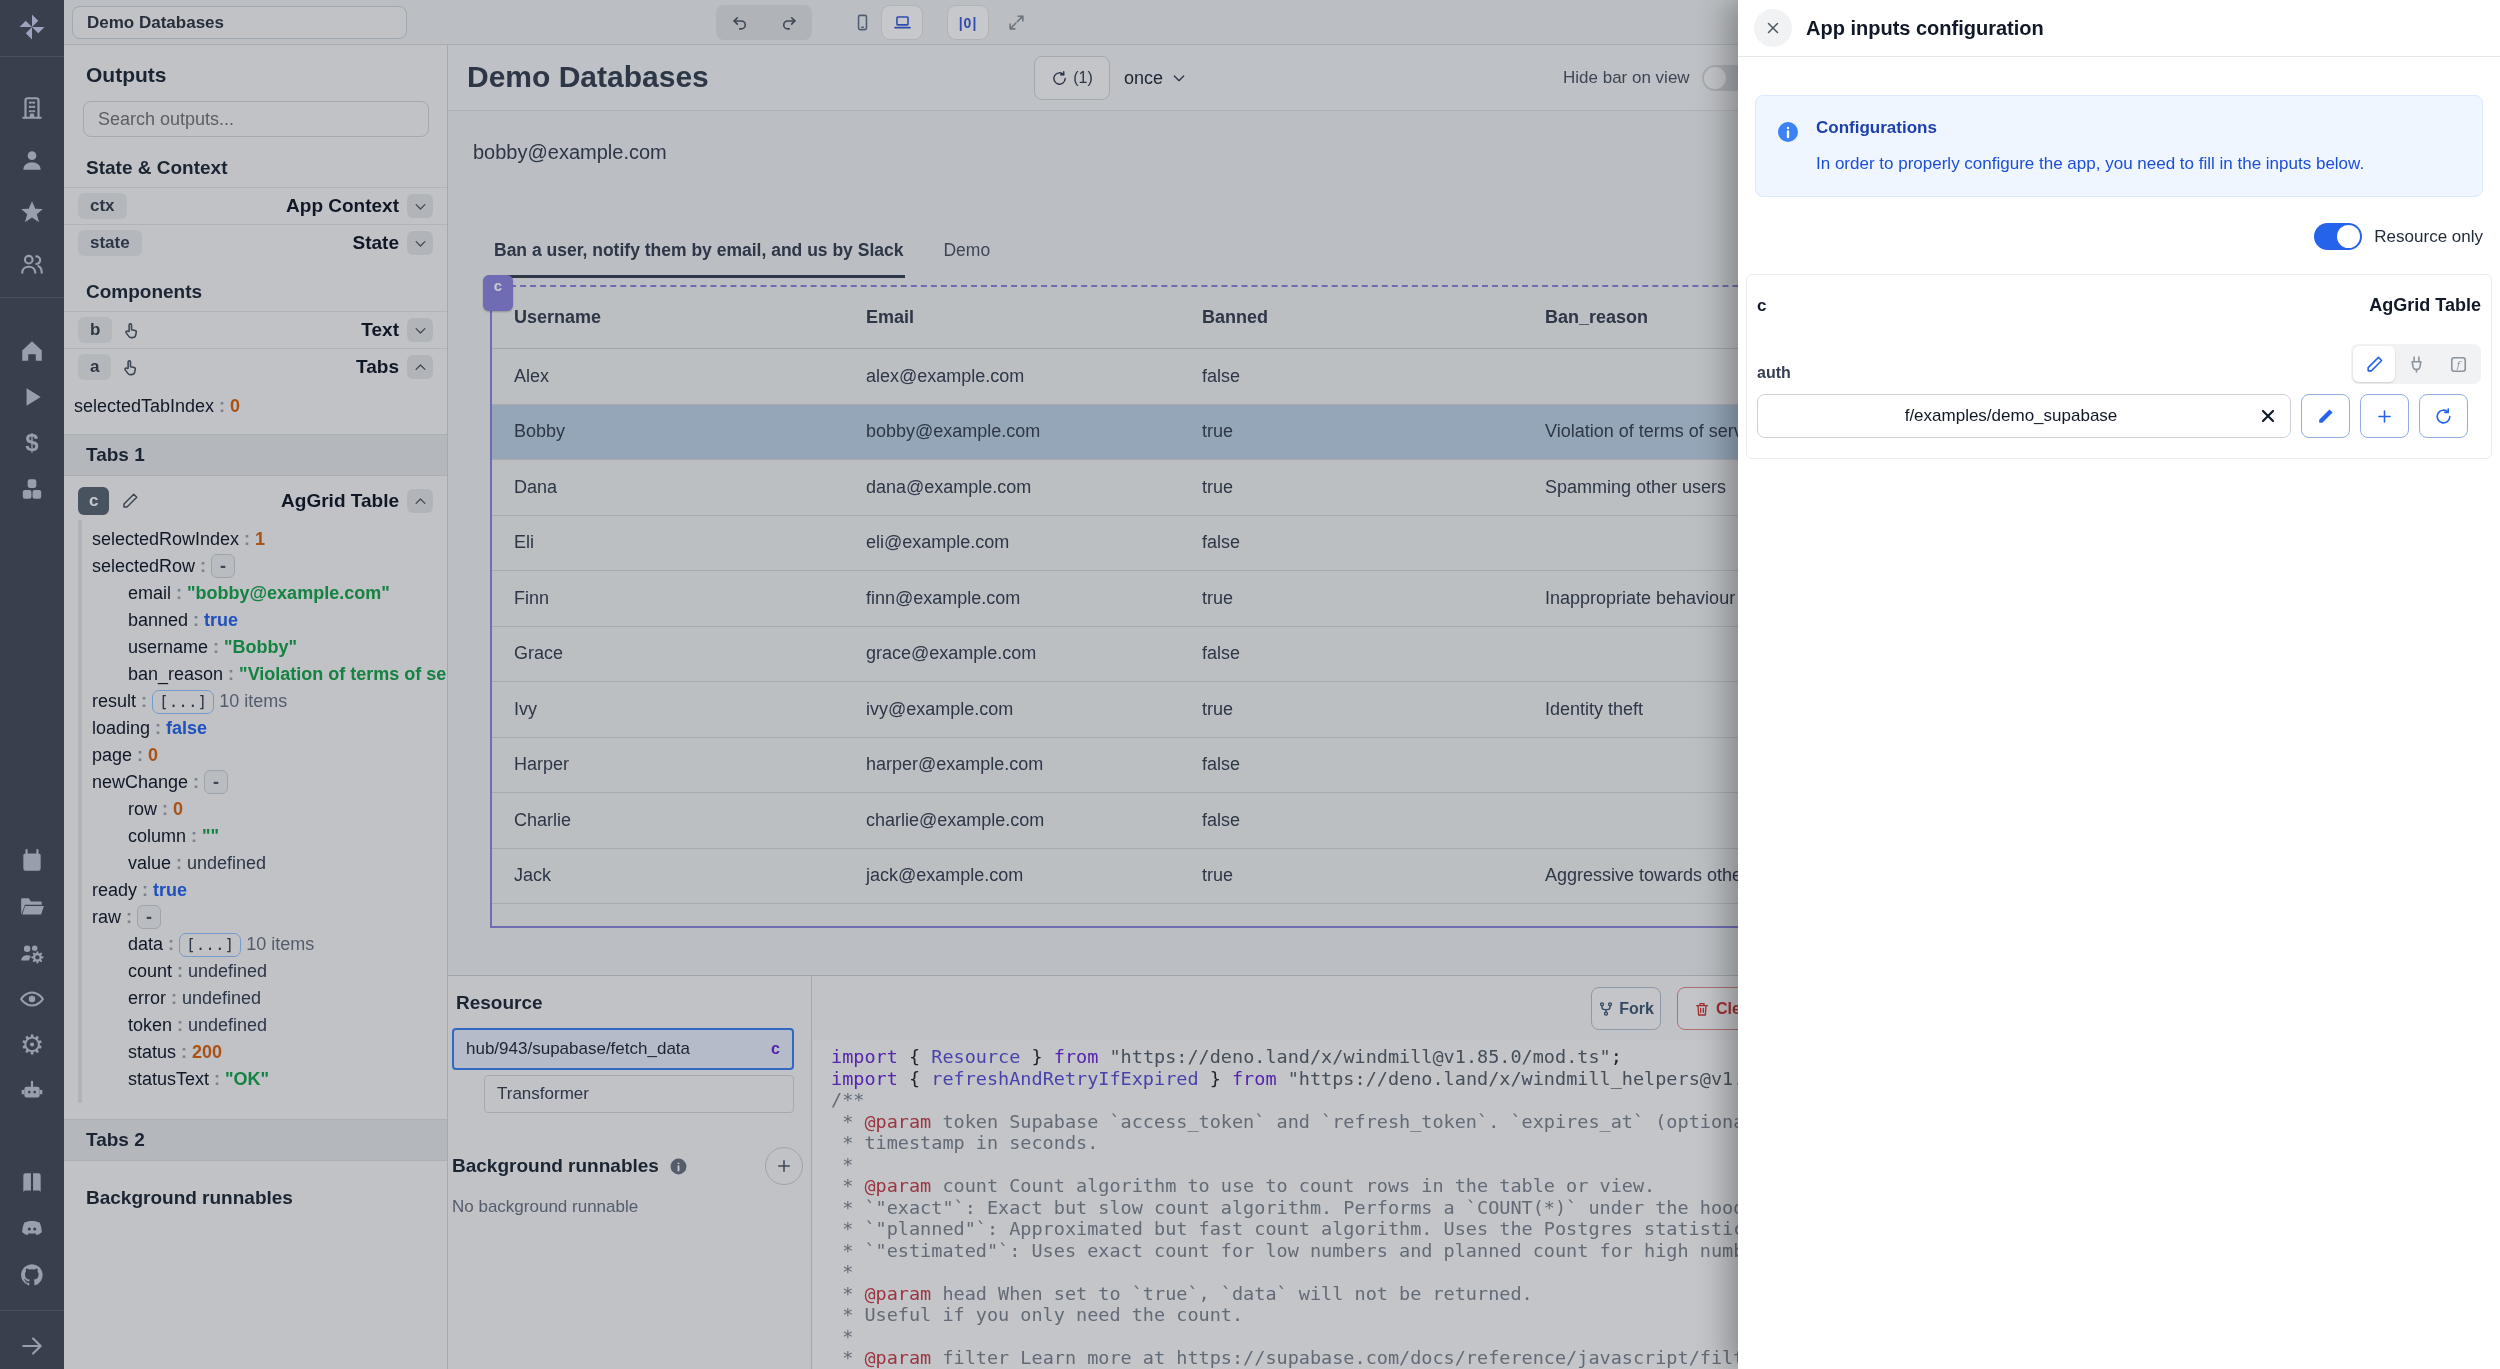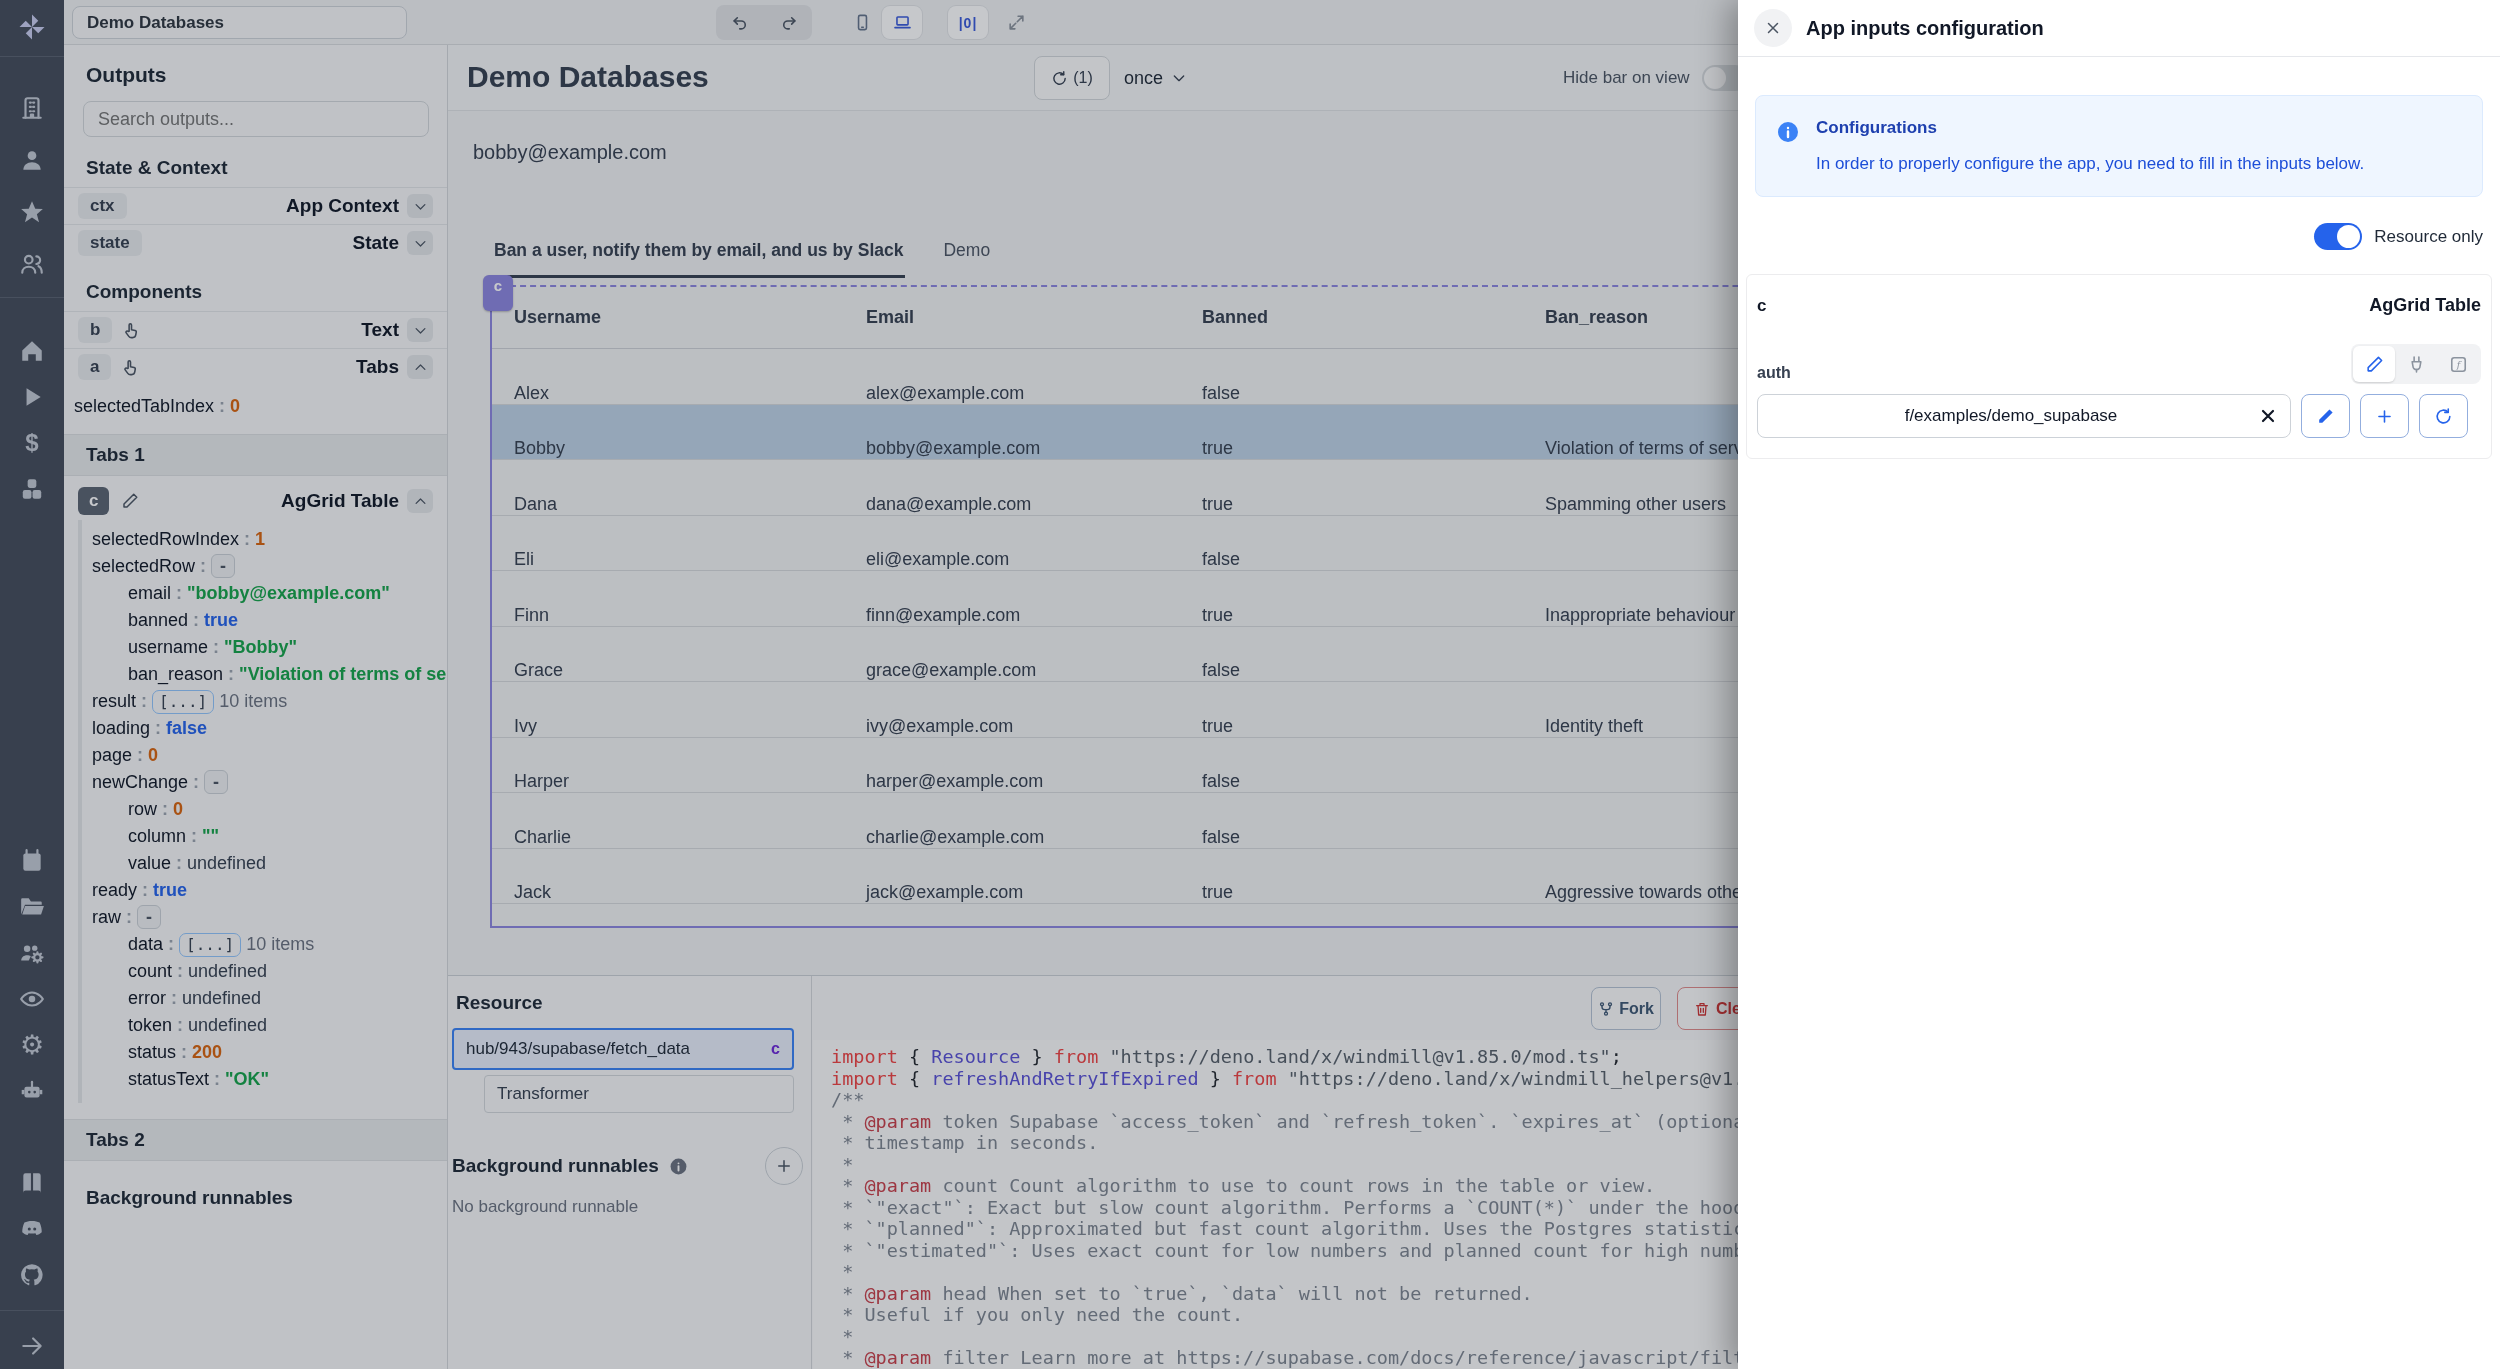--- a/index.html
+++ b/index.html
@@ -89,21 +89,21 @@
   .tabitem { font-size:17.5px; font-weight:bold; color:#374151; padding:10px 2px 14px 2px; cursor:pointer;}
   .tabitem.active { border-bottom:3px solid #374151;}
   .tabitem.inactive { color:#4b5563; font-weight:normal;}
 
   .tablewrap { position:absolute; left:42px; top:240px; width:2010px; height:643px;
     border:2px solid #8d86e0; border-top-style:dashed; background:#f2f3f4;}
   .ctag { position:absolute; left:-9px; top:-12px; width:30px; height:36px; background:#8d86e0; border-radius:6px;
     color:#fff; font-size:15px; font-weight:bold; display:flex; align-items:flex-start; justify-content:center; padding-top:2px;
     box-shadow:0 1px 2px rgba(0,0,0,.25); z-index:3;}
   .thead { display:flex; height:62px; align-items:center; border-bottom:1px solid #cfd2d6; font-size:18px; font-weight:bold; color:#374151;}
-  .trow { display:flex; height:55.5px; align-items:flex-end; border-bottom:1px solid #d6d9dc; font-size:18px; color:#374151;}
+  .trow { display:flex; height:55.5px; align-items:center; border-bottom:1px solid #d6d9dc; font-size:18px; color:#374151;}
   .trow.selected { background:#bfd3e6;}
   .col-u { width:374px; padding-left:22px;}
   .col-e { width:336px;}
   .col-b { width:343px;}
   .col-r { flex:1; white-space:nowrap; overflow:hidden;}
 
   
   .bottom { position:absolute; left:448px; top:975px; width:2052px; height:394px; background:#f7f8f9;
     border-top:1px solid #cbd0d5; z-index:1;}
   .runnables { position:absolute; left:0; top:0; width:364px; height:394px; border-right:1px solid #d4d7da; }
@@ -128,21 +128,21 @@
     background:#fbfbfc; font-size:17px; color:#374151; padding:0 14px; font-family:"Liberation Sans",sans-serif;}
   .fork-btn { position:absolute; left:778px; top:11px; width:70px; height:43px; border:1px solid #b6c3d4; border-radius:8px;
     background:#fbfbfc; color:#3e5874; font-size:16px; font-weight:bold; display:flex; align-items:center; justify-content:center; gap:5px; cursor:pointer;}
   .fork-btn svg{width:16px;height:16px;}
   .clear-btn { position:absolute; left:864px; top:11px; width:96px; height:43px; border:1px solid #e08a8a; border-radius:8px;
     background:#fbfbfc; color:#d03535; font-size:16px; font-weight:bold; display:flex; align-items:center; justify-content:center; gap:6px; cursor:pointer;}
   .clear-btn svg{width:16px;height:16px;}
   .code { position:absolute; left:18px; top:70px; width:1660px; height:324px; overflow:hidden;
     font-family:"DejaVu Sans Mono",monospace; font-size:18.5px; line-height:21.5px; color:#24292f;}
   .cline { white-space:pre; }
-  .tok-k { color:#ef4444;}
+  .tok-k { color:#6d28d9;}
   .tok-i { color:#5a51d6;}
   .tok-s { color:#57606a;}
   .tok-p { color:#24292f;}
   .tok-c { color:#7d8590;}
   .tok-a { color:#c9404a;}
 
   
   .backdrop { position:absolute; left:0; top:0; width:1738px; height:1369px; background:rgba(17,24,39,0.24); z-index:20;}
 
   

